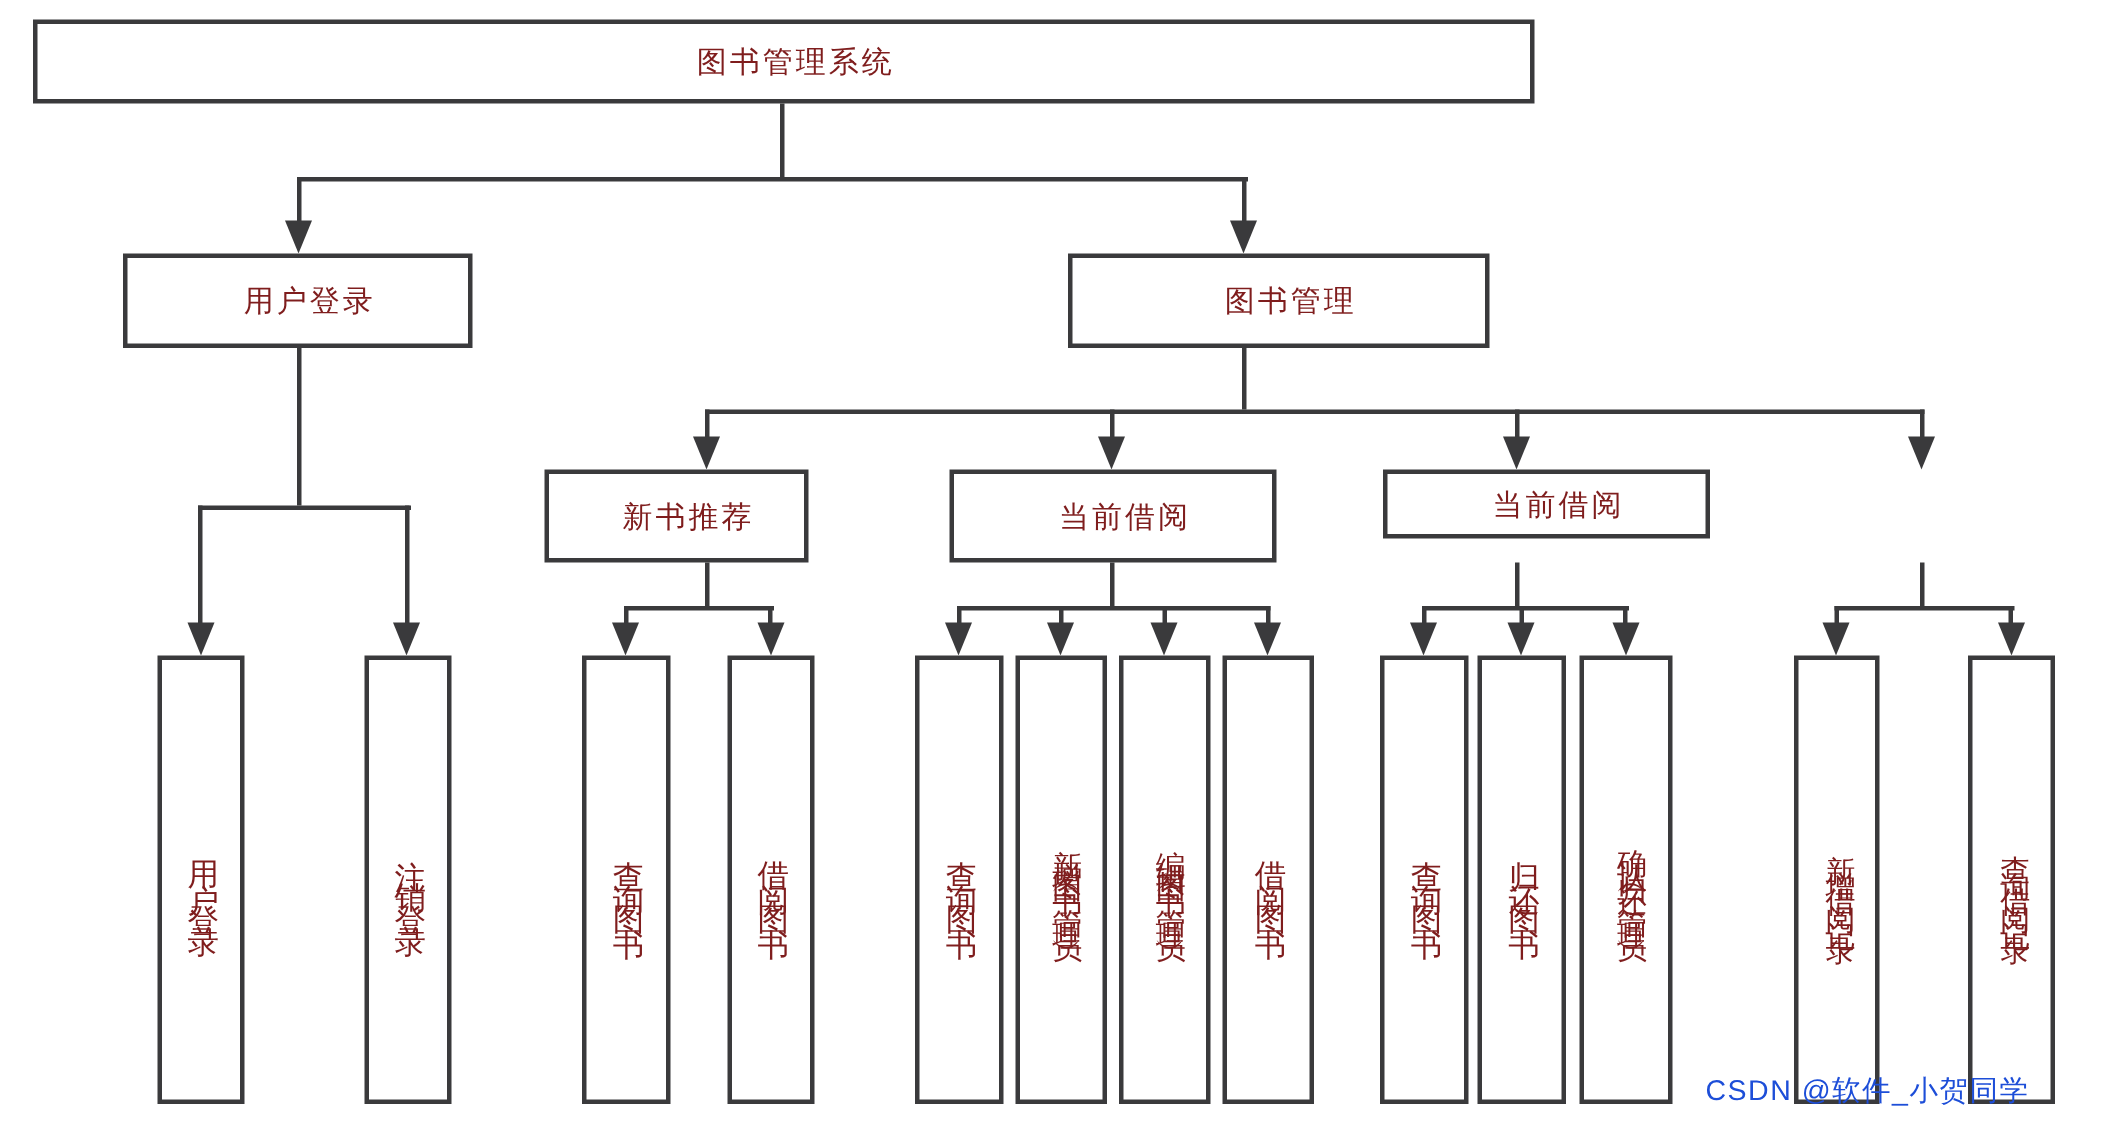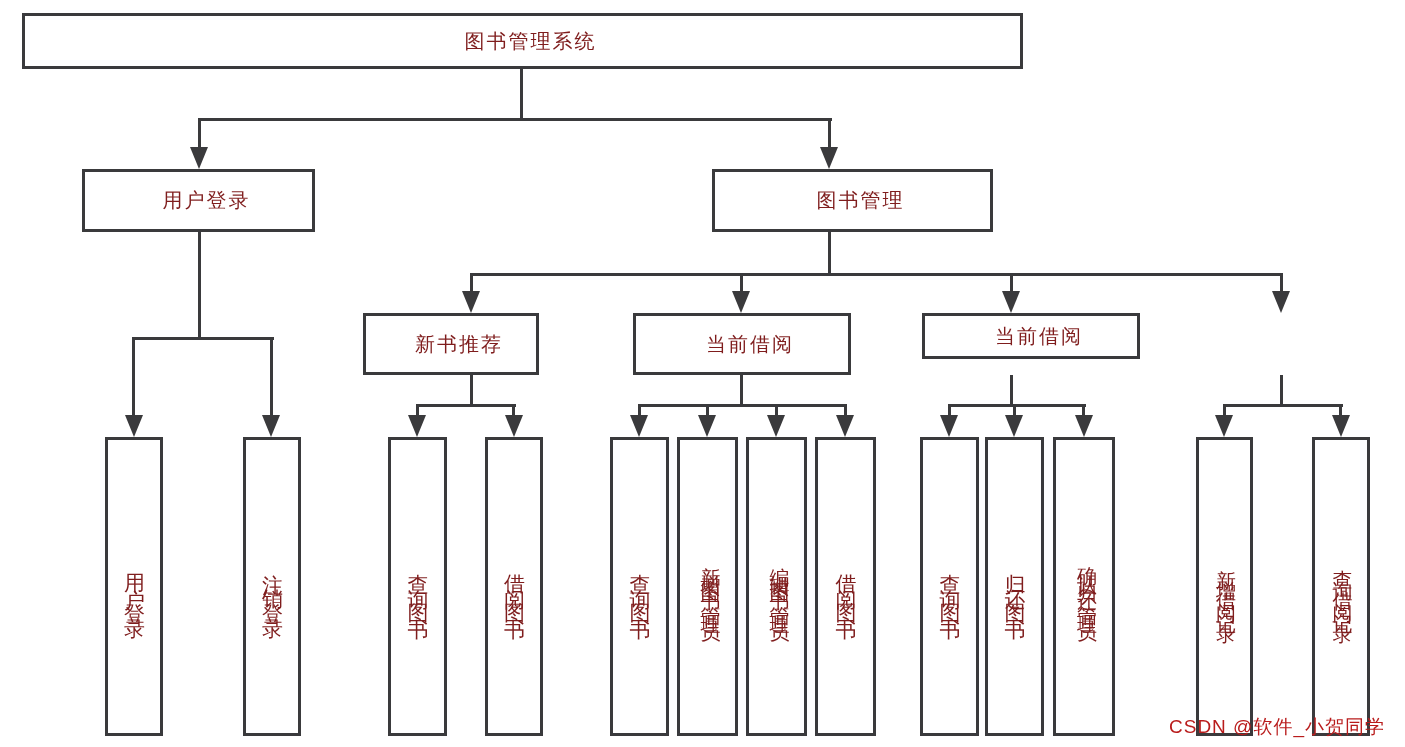--- a/index.html
+++ b/index.html
@@ -40,24 +40,24 @@
   .arrow {
     position: absolute;
     width: 0;
     height: 0;
     border-left: 9px solid transparent;
     border-right: 9px solid transparent;
     border-top: 22px solid #3a3a3c;
   }
   .watermark {
     position: absolute;
-    left: 1169px;
+    left: 1137px;
     top: 714px;
     font-size: 19px;
-    color: #b91c1c;
+    color: #1d4ed8;
     letter-spacing: 1px;
     white-space: nowrap;
     z-index: 5;
   }
 </style>
 </head>
 <body>
 
 <div class="canvas">
 

